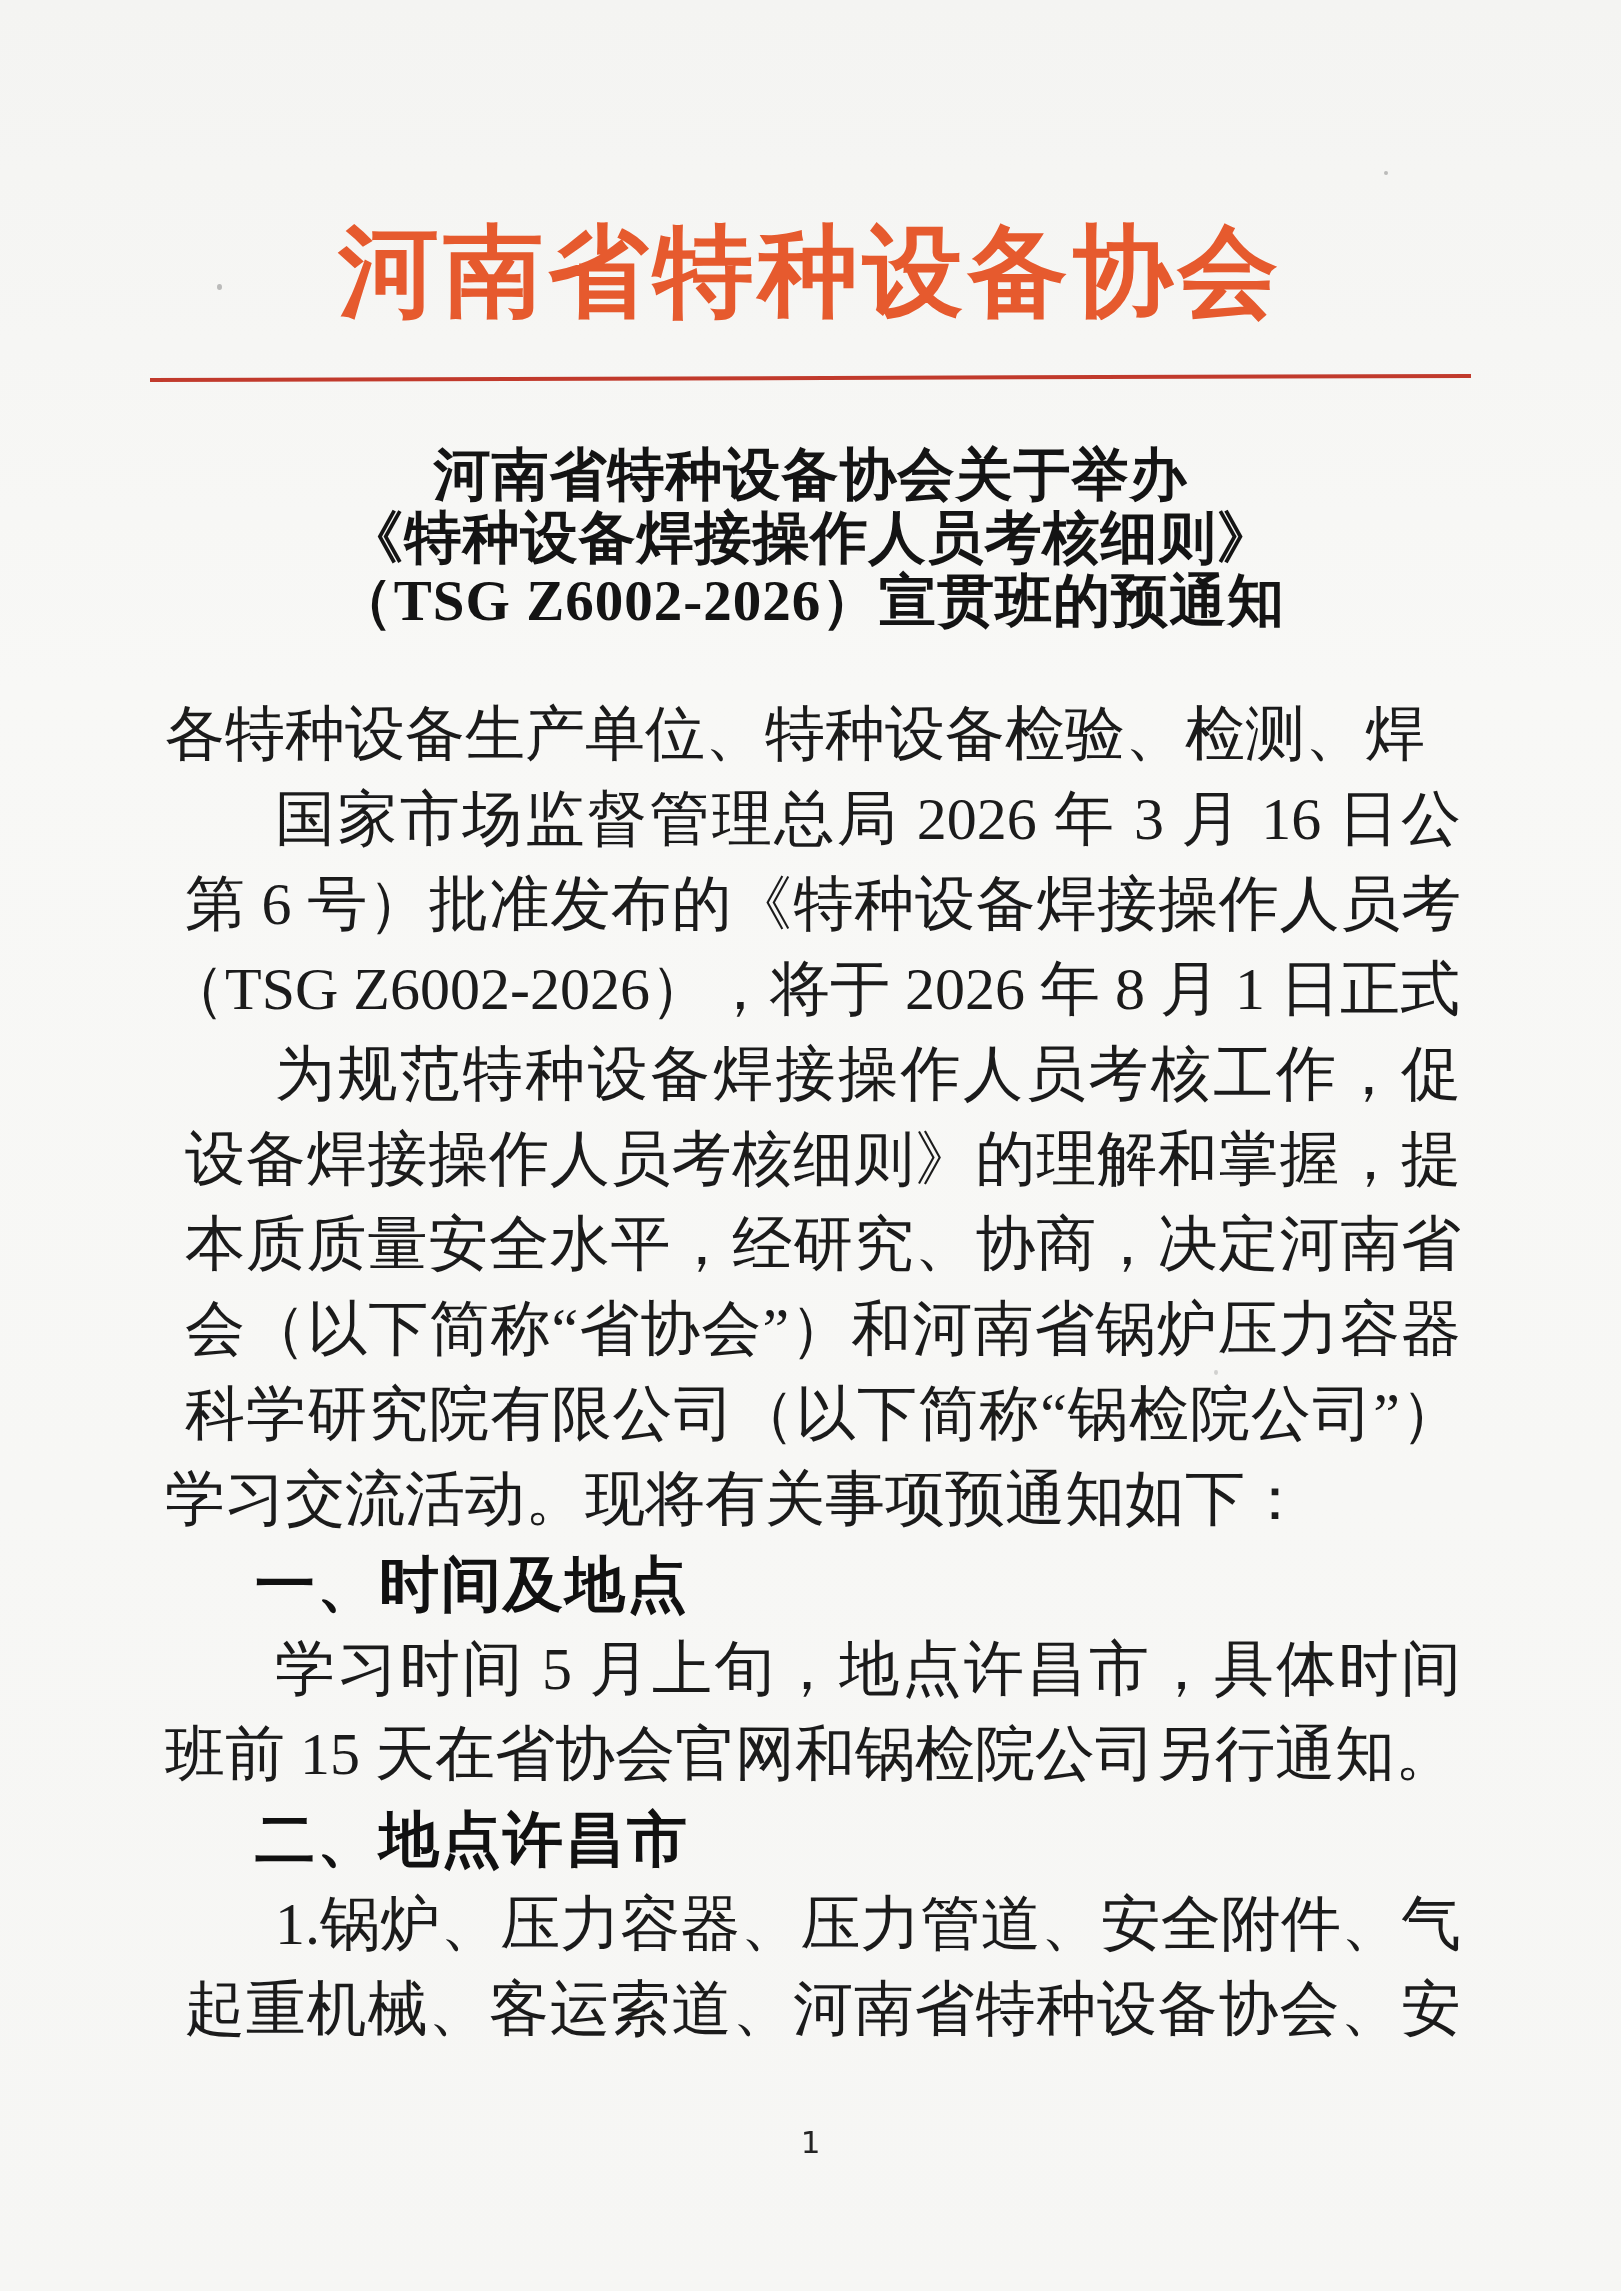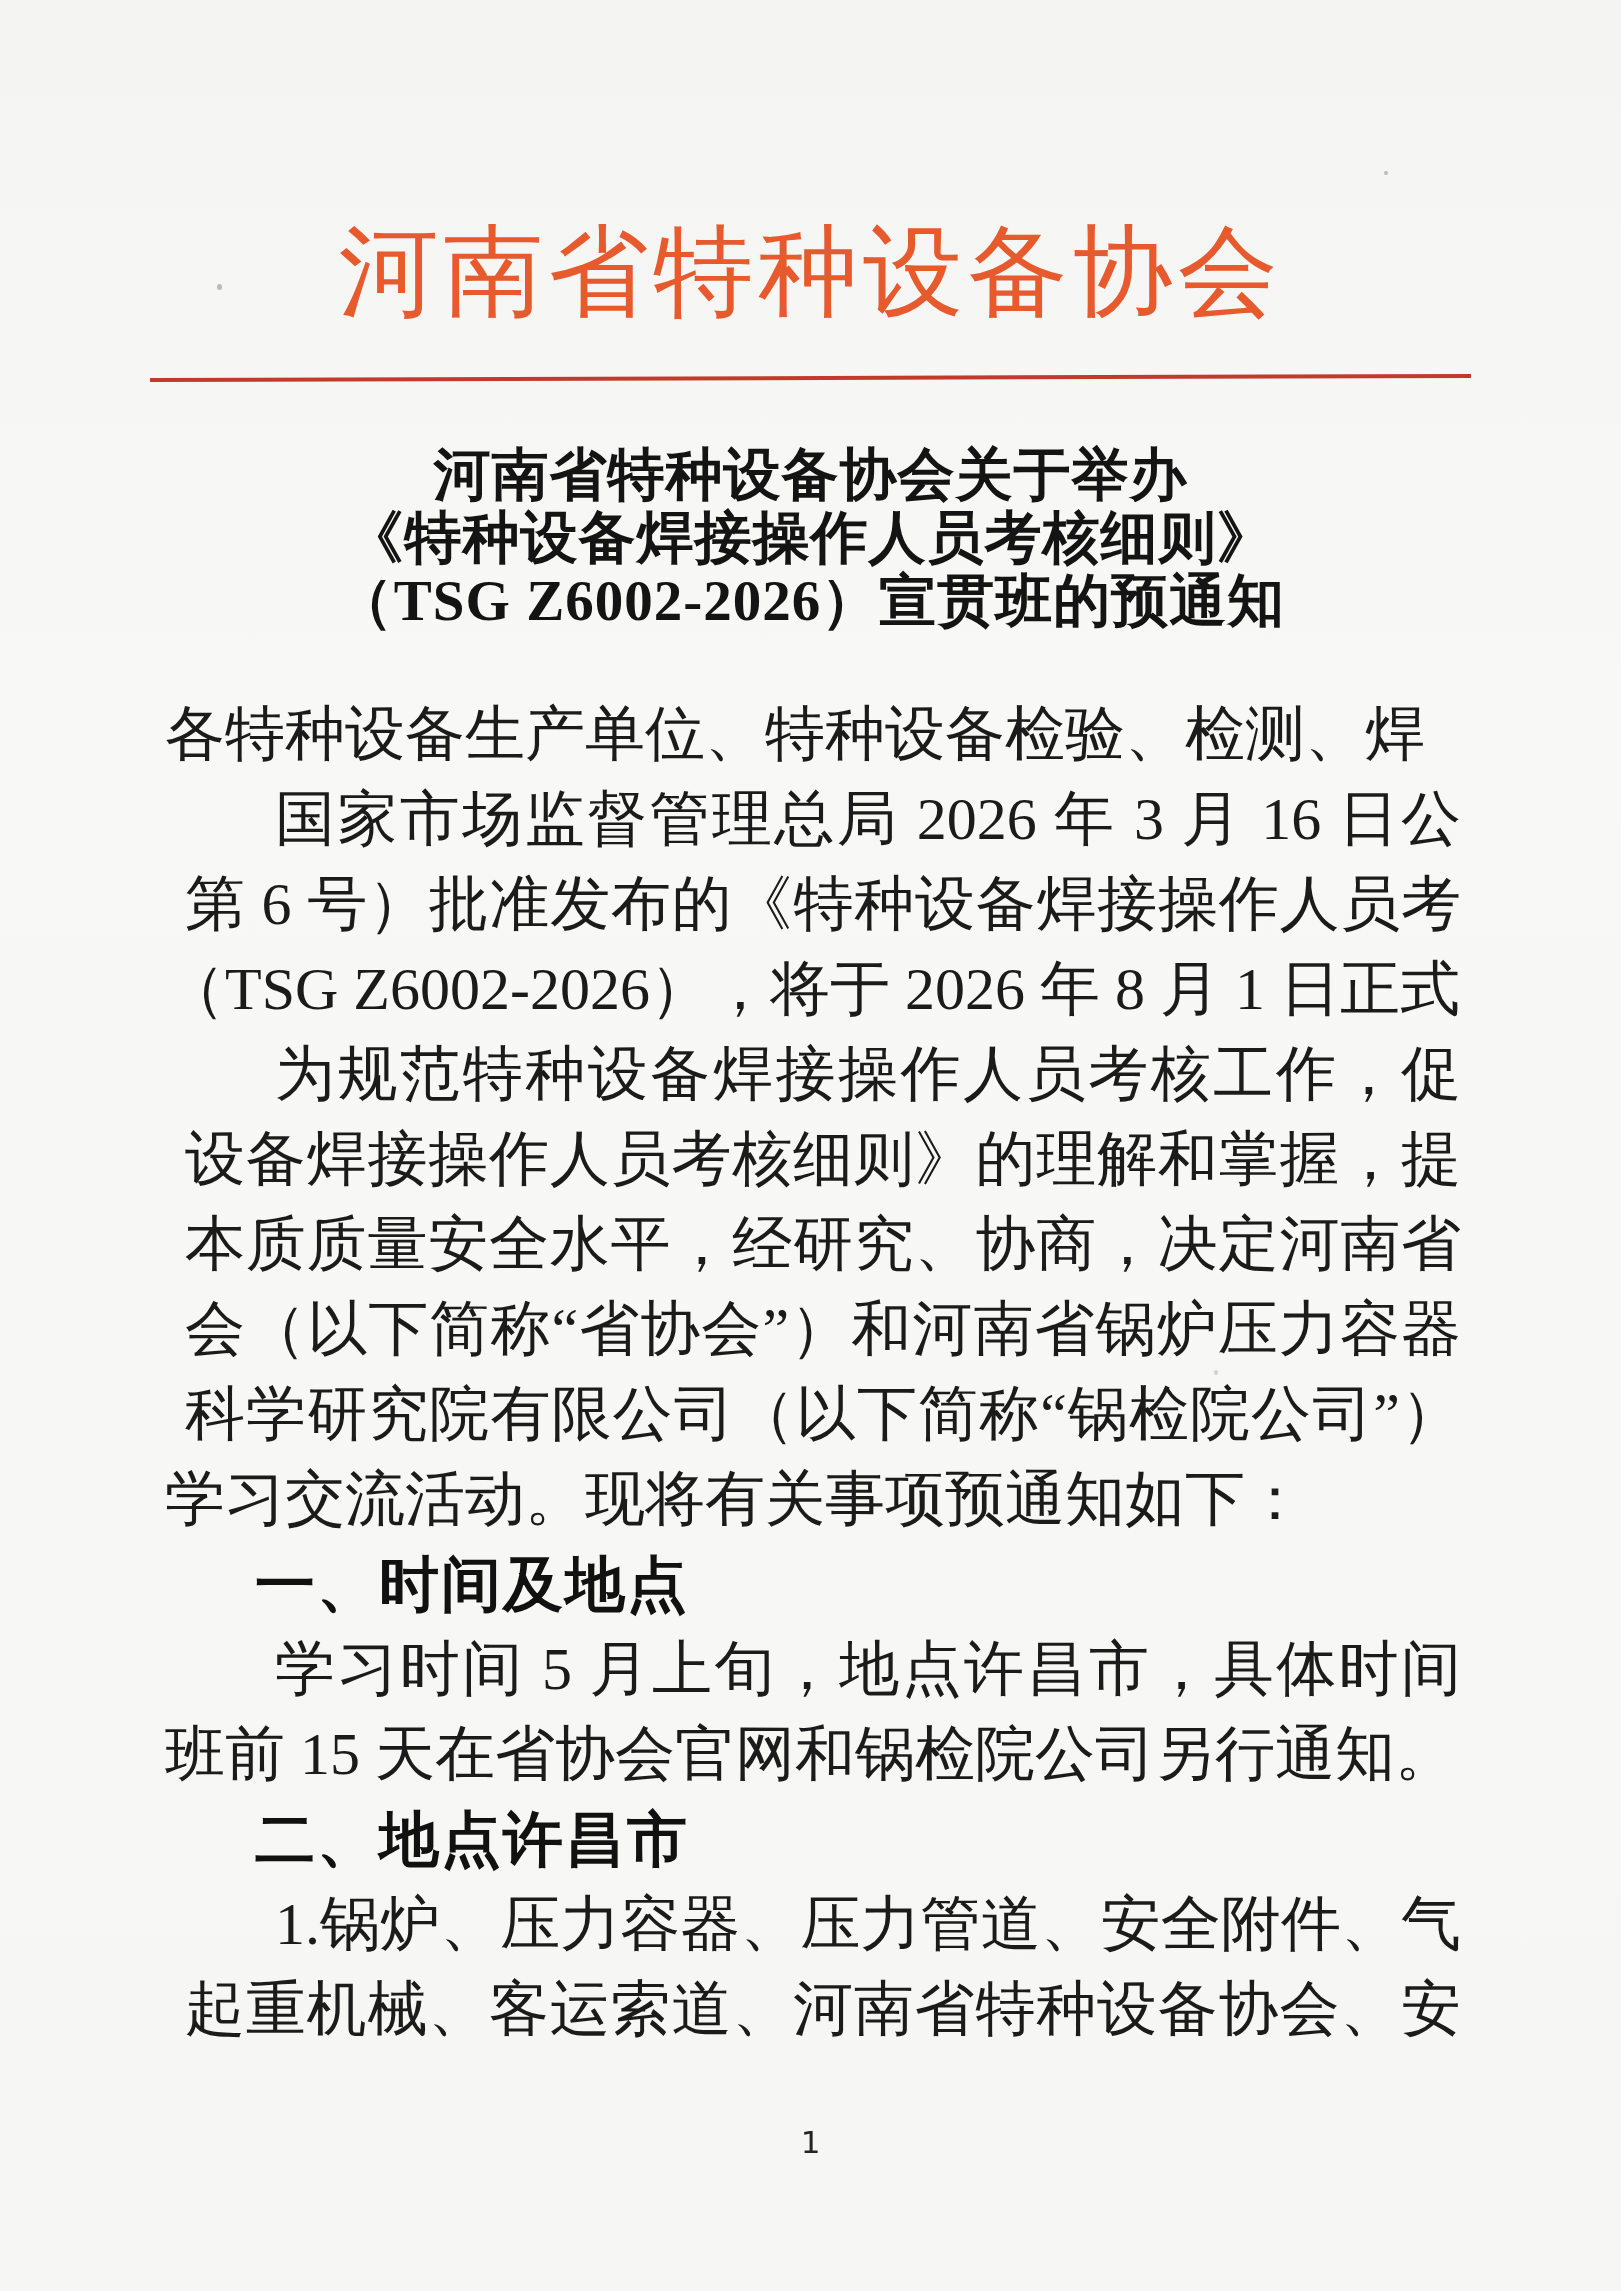--- a/index.html
+++ b/index.html
@@ -17,21 +17,21 @@
     color: #1b1b1b;
   }
 
   .org-header {
     position: absolute;
     top: 208px;
     left: 0;
     width: 100%;
     text-align: center;
     font-family: "Liberation Serif", "DejaVu Serif", serif;
-    font-weight: normal;
+    font-weight: bold;
     font-size: 100px;
     line-height: 129px;
     letter-spacing: 4.9px;
     color: #e65a2e; 
     white-space: nowrap;
   }
 
   .red-rule {
     position: absolute;
     left: 150px;

